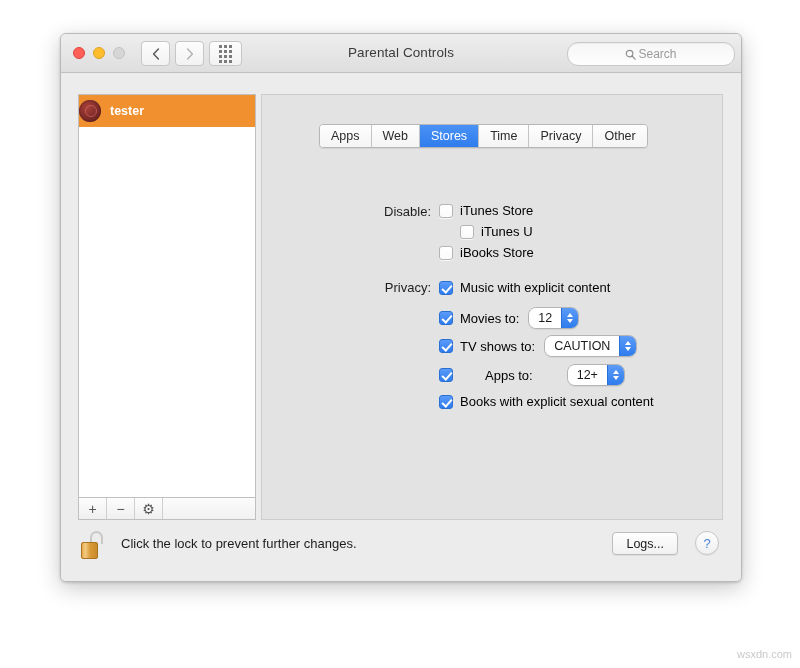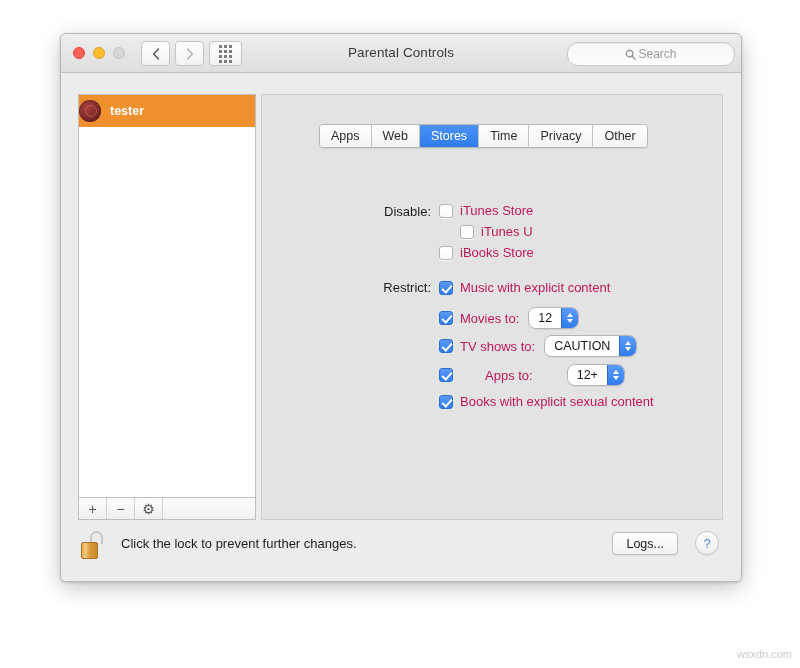--- a/index.html
+++ b/index.html
@@ -242,21 +242,21 @@
     content: "";
     position: absolute;
     left: 4px; top: 1px;
     width: 4px; height: 8px;
     border: solid #ffffff;
     border-width: 0 2px 2px 0;
     transform: rotate(42deg);
   }
   .cb-text {
     font-size: 13px;
-    color: #be185d;
+    color: #000000;
     margin-left: 7px;
   }
 
   
   .stepper {
     display: inline-flex;
     align-items: stretch;
     height: 20px;
     margin-left: 9px;
     border-radius: 8px;
@@ -459,21 +459,21 @@
         <div class="row" style="left:199px; top:130px;">
           <span class="cb off"></span>
           <span class="cb-text">iTunes U</span>
         </div>
 
         <div class="row" style="left:178px; top:151px;">
           <span class="cb off"></span>
           <span class="cb-text">iBooks Store</span>
         </div>
 
-        <div class="lbl-right" style="left:106px; top:186px; width:64px;">Restrict:</div>
+        <div class="lbl-right" style="left:106px; top:186px; width:64px;">Privacy:</div>
 
         <div class="row" style="left:178px; top:186px;">
           <span class="cb on"></span>
           <span class="cb-text">Music with explicit content</span>
         </div>
 
         <div class="row" style="left:178px; top:213px;">
           <span class="cb on"></span>
           <span class="cb-text">Movies to:</span>
           <span class="stepper">

